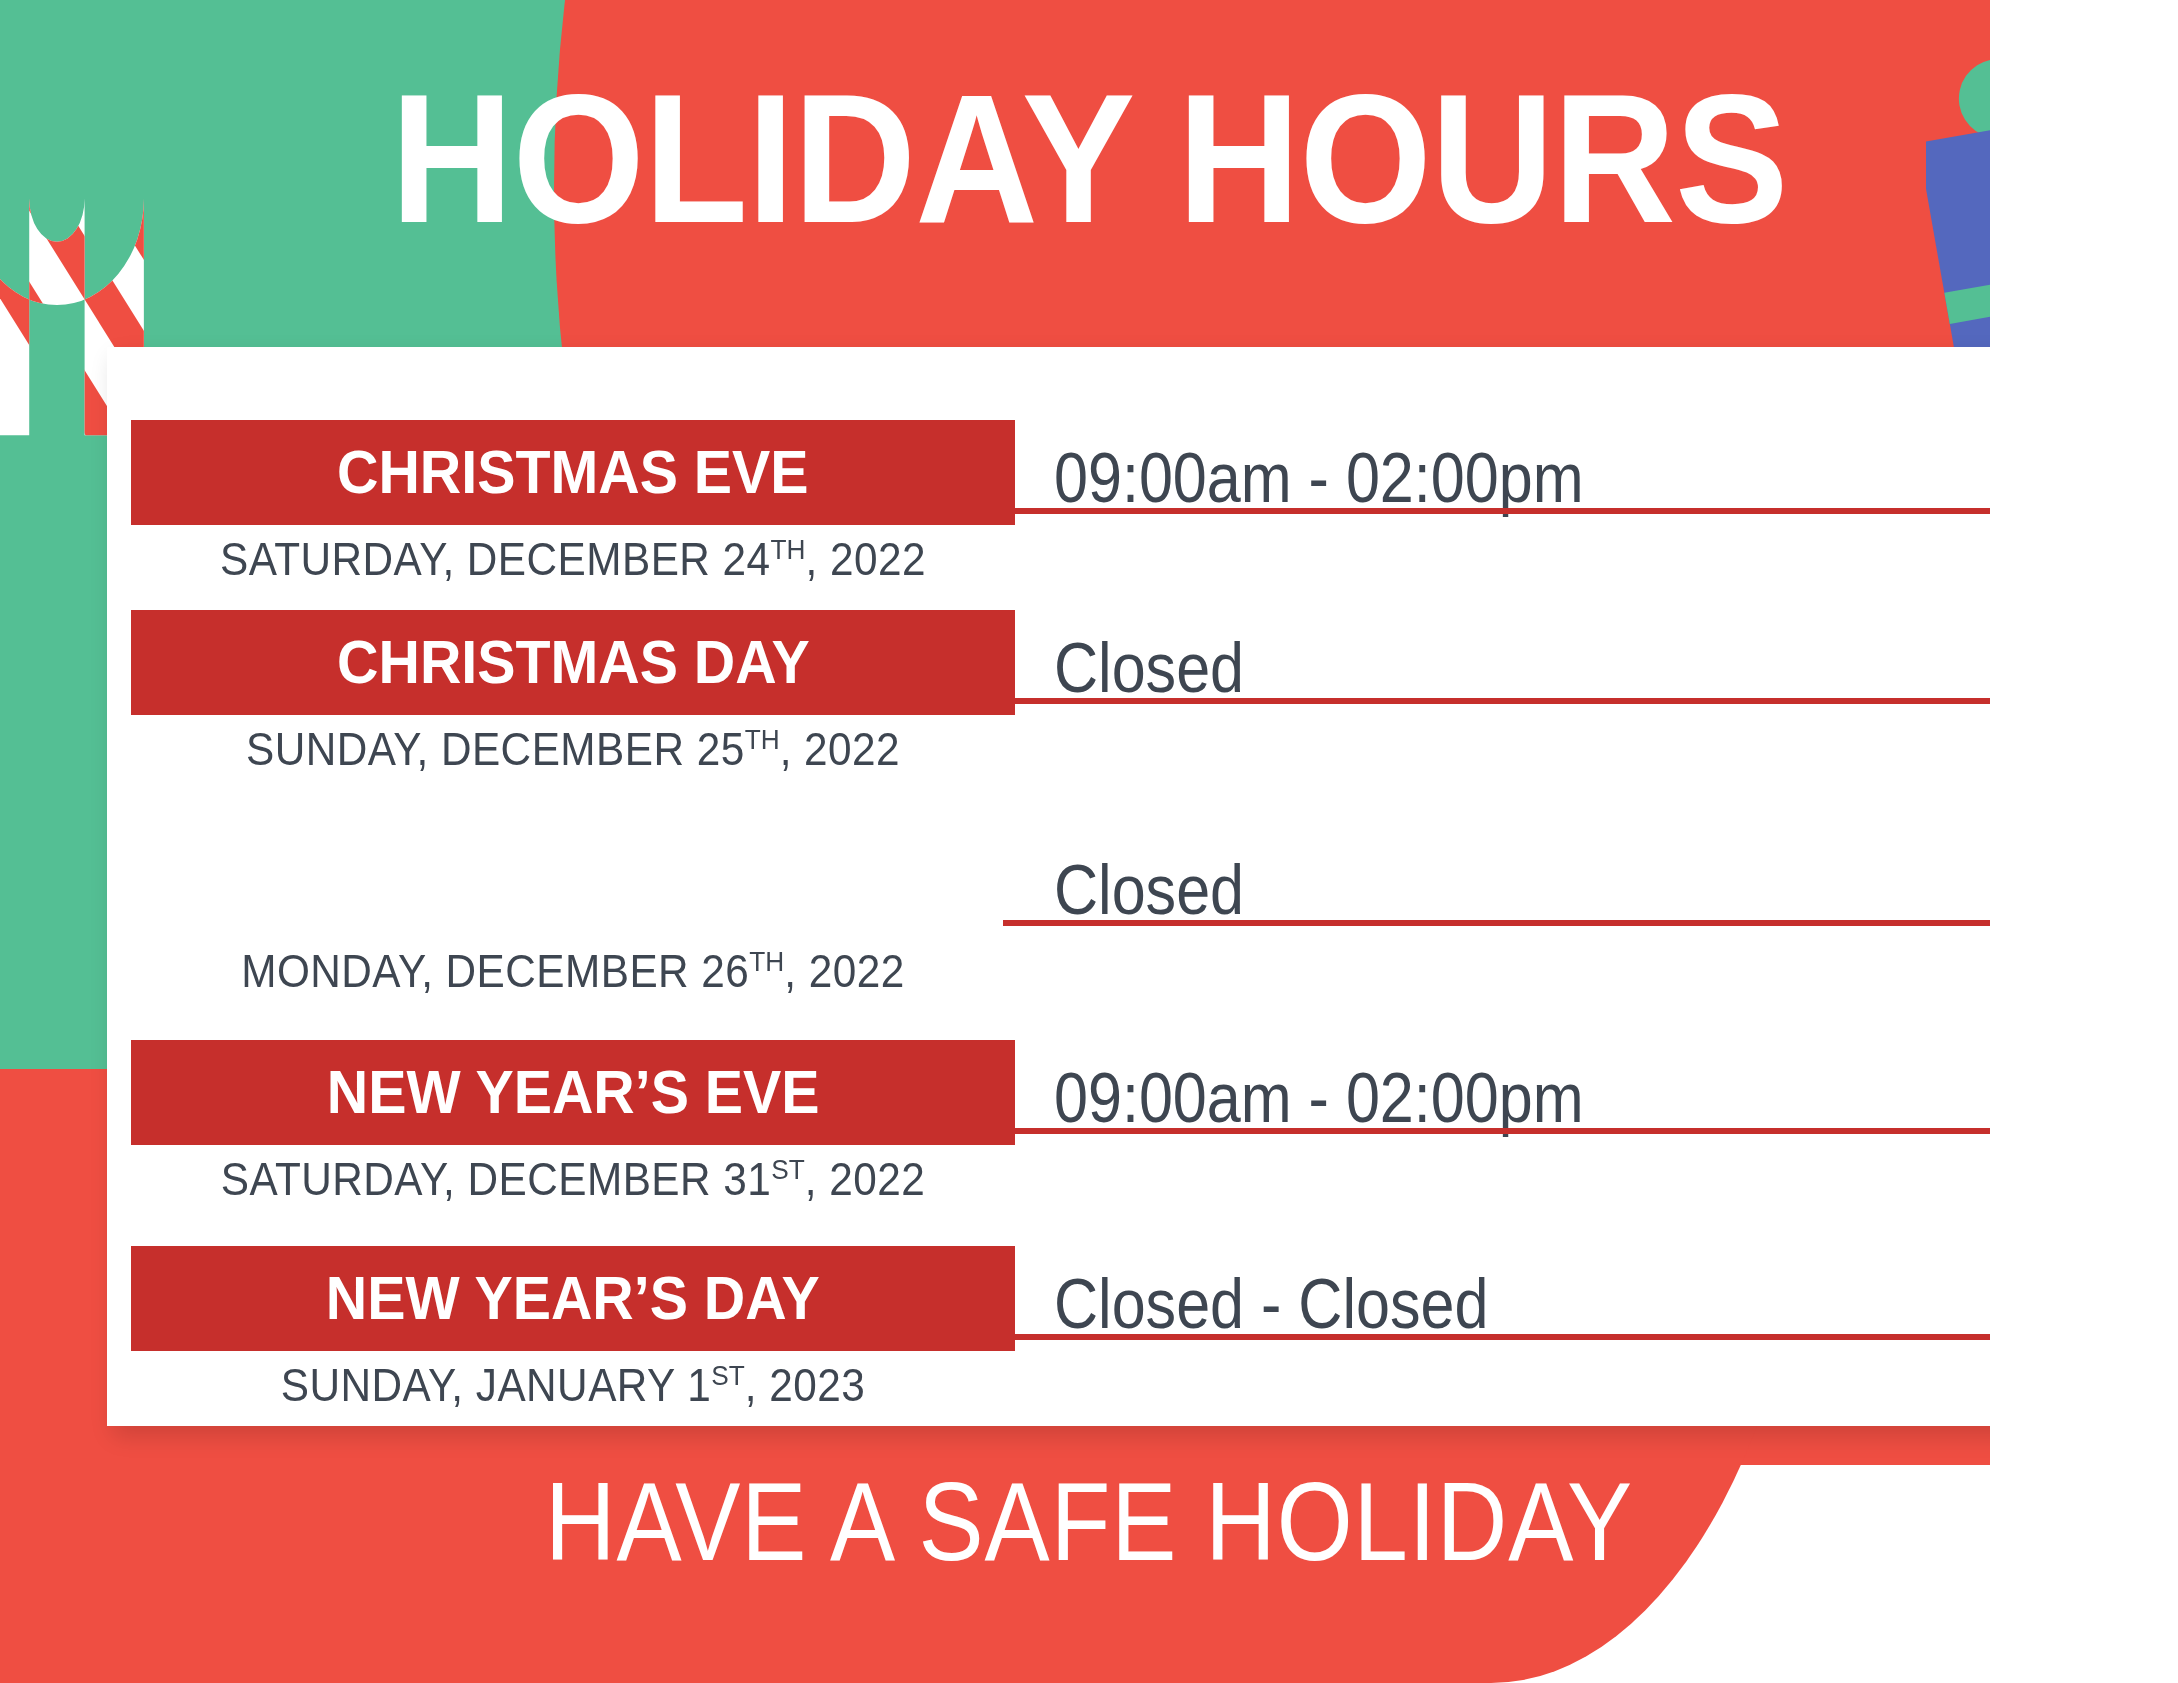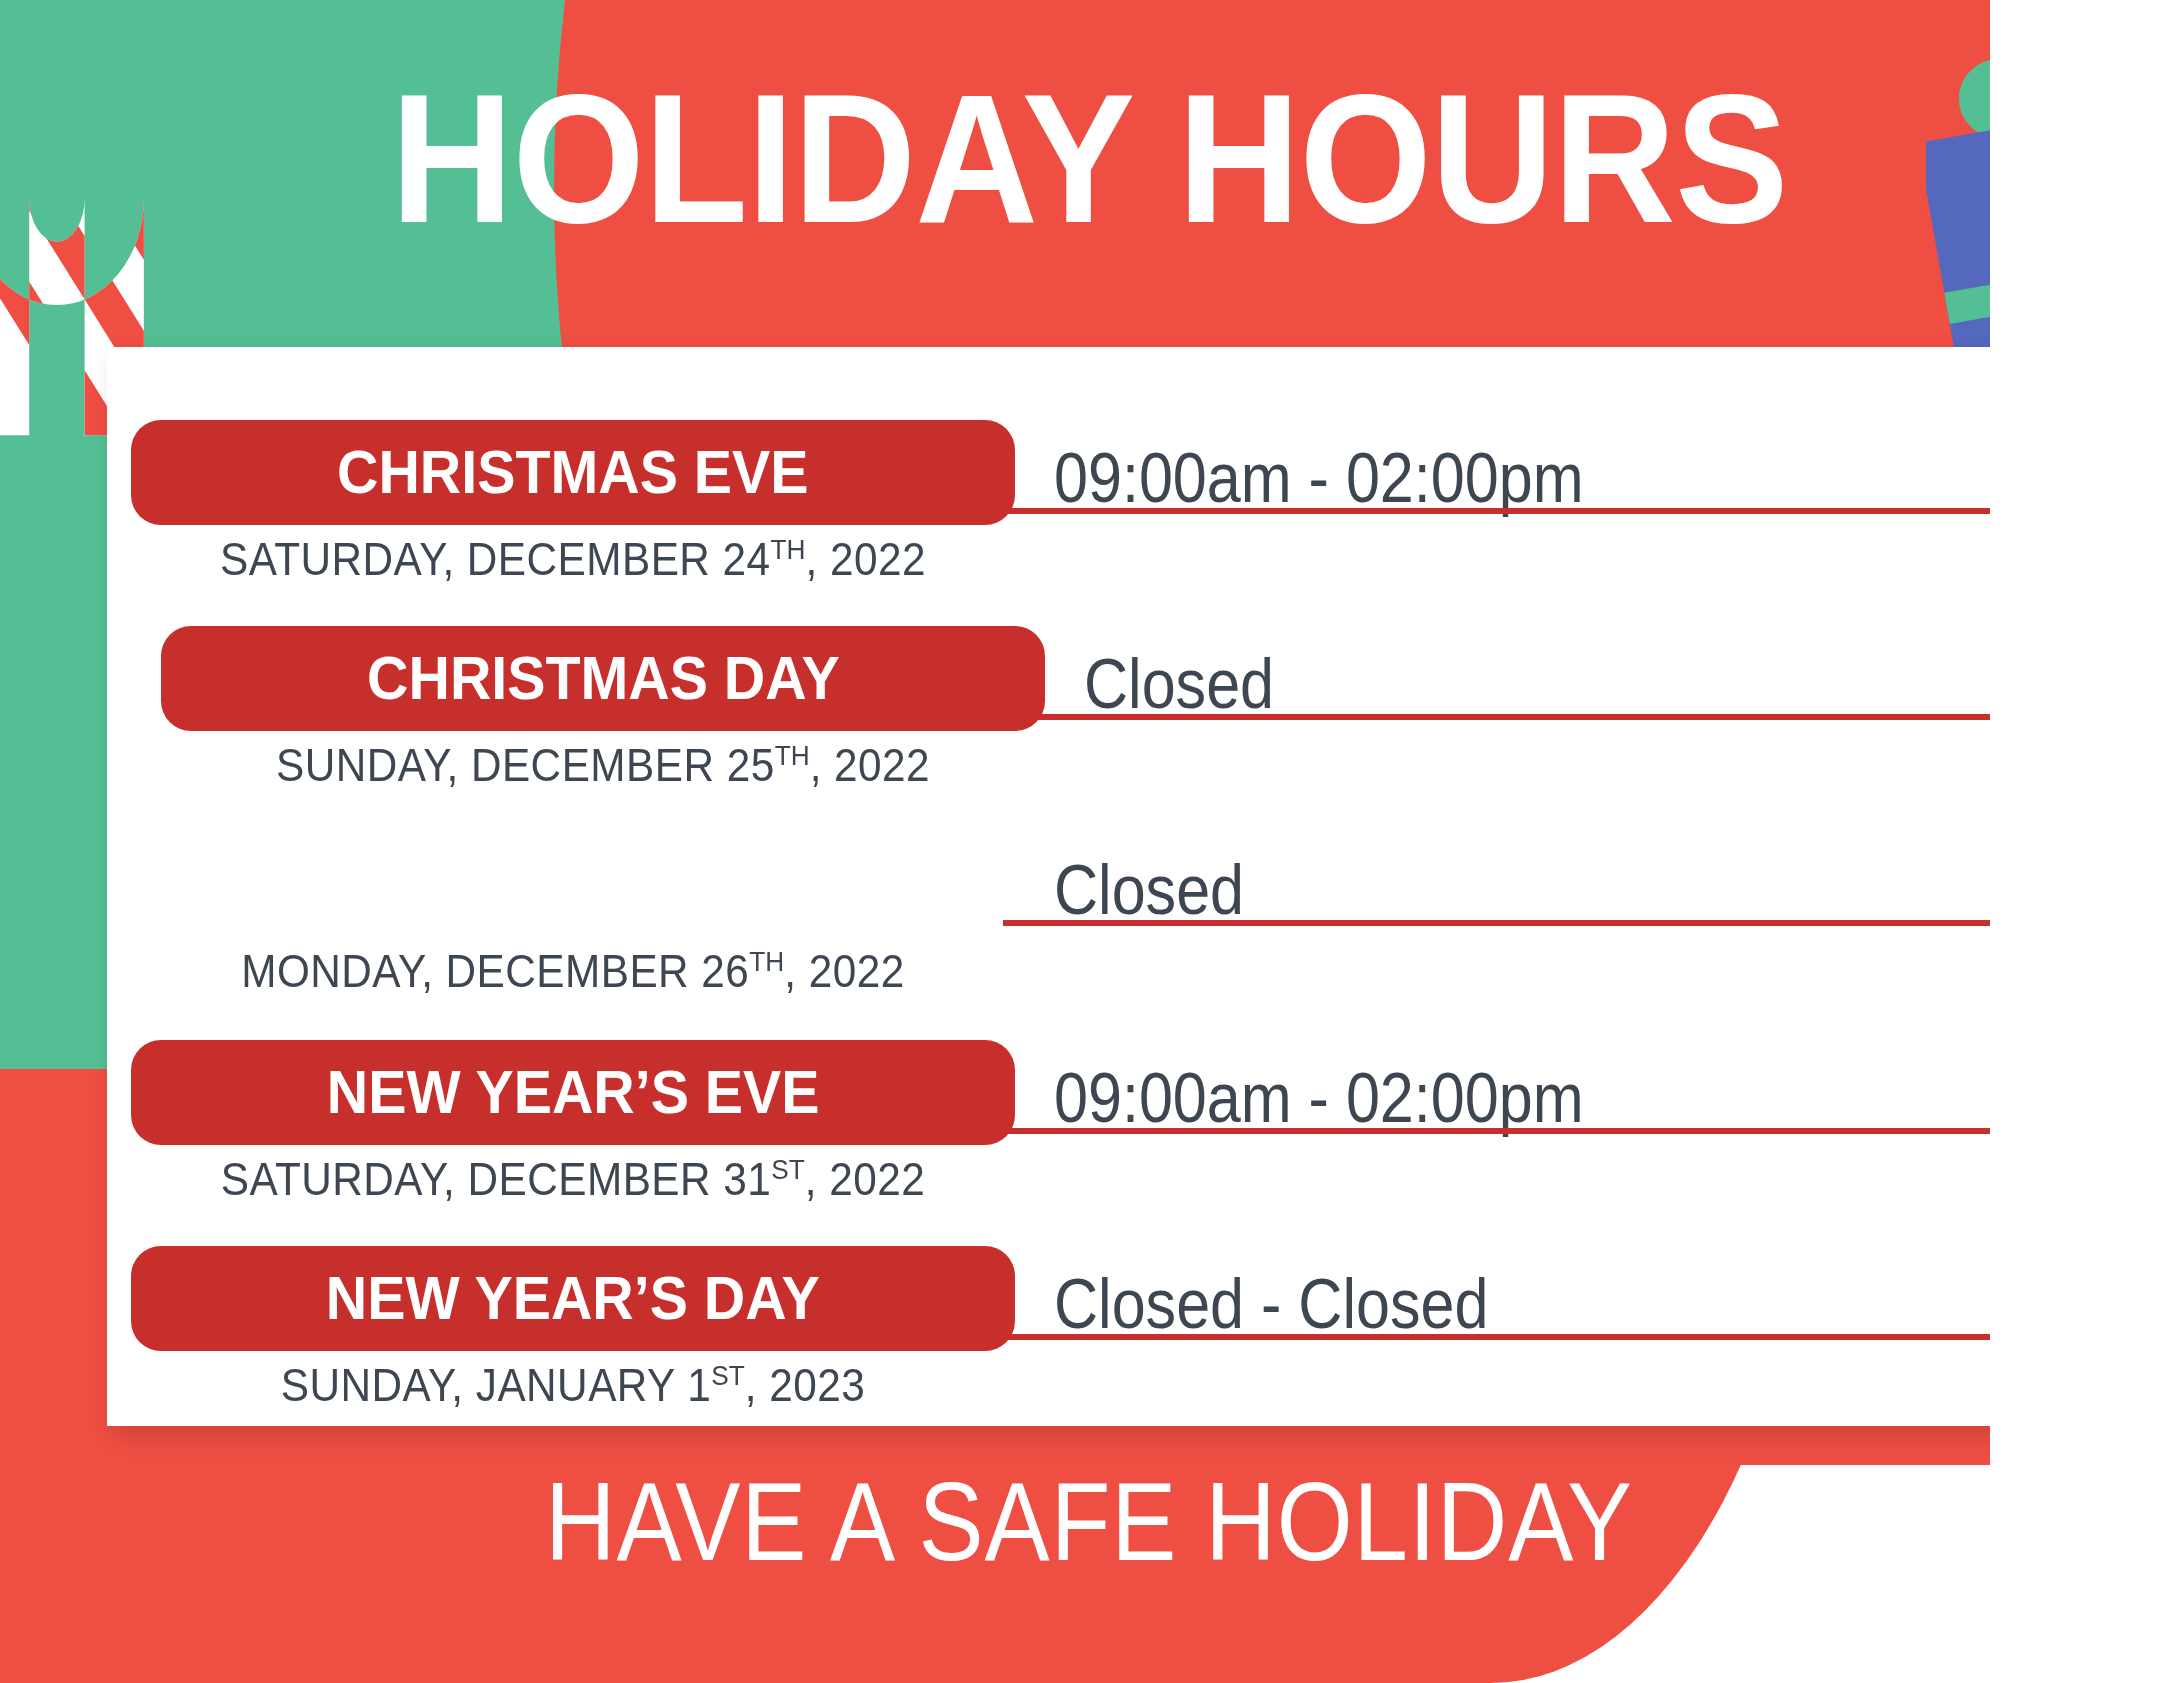--- a/index.html
+++ b/index.html
@@ -68,30 +68,30 @@
     z-index:6;
   }
 
   .rows { position:relative; width:100%; height:100%; }
 
   .row {
     position:absolute; left:0; width:100%;
     height:208px;
   }
   .row-0 { top:73px; }
-  .row-1 { top:279px;margin-left:30px; }
+  .row-1 { top:263px; }
   .row-2 { top:485px; }
   .row-3 { top:693px; }
   .row-4 { top:899px; }
 
   .banner {
     position:absolute; left:24px; top:0;
     width:884px; height:105px;
     background:#C62F2C;
-    display:flex; align-items:center; justify-content:center;border-radius:30px;
+    display:flex; align-items:center; justify-content:center;
   }
   .banner-label {
     color:#FFFFFF;
     font-family:"Liberation Sans", sans-serif;
     font-weight:bold;
     font-size:61px;
     letter-spacing:0px;
     transform:scaleX(0.94);
     white-space:nowrap;
     line-height:1;

